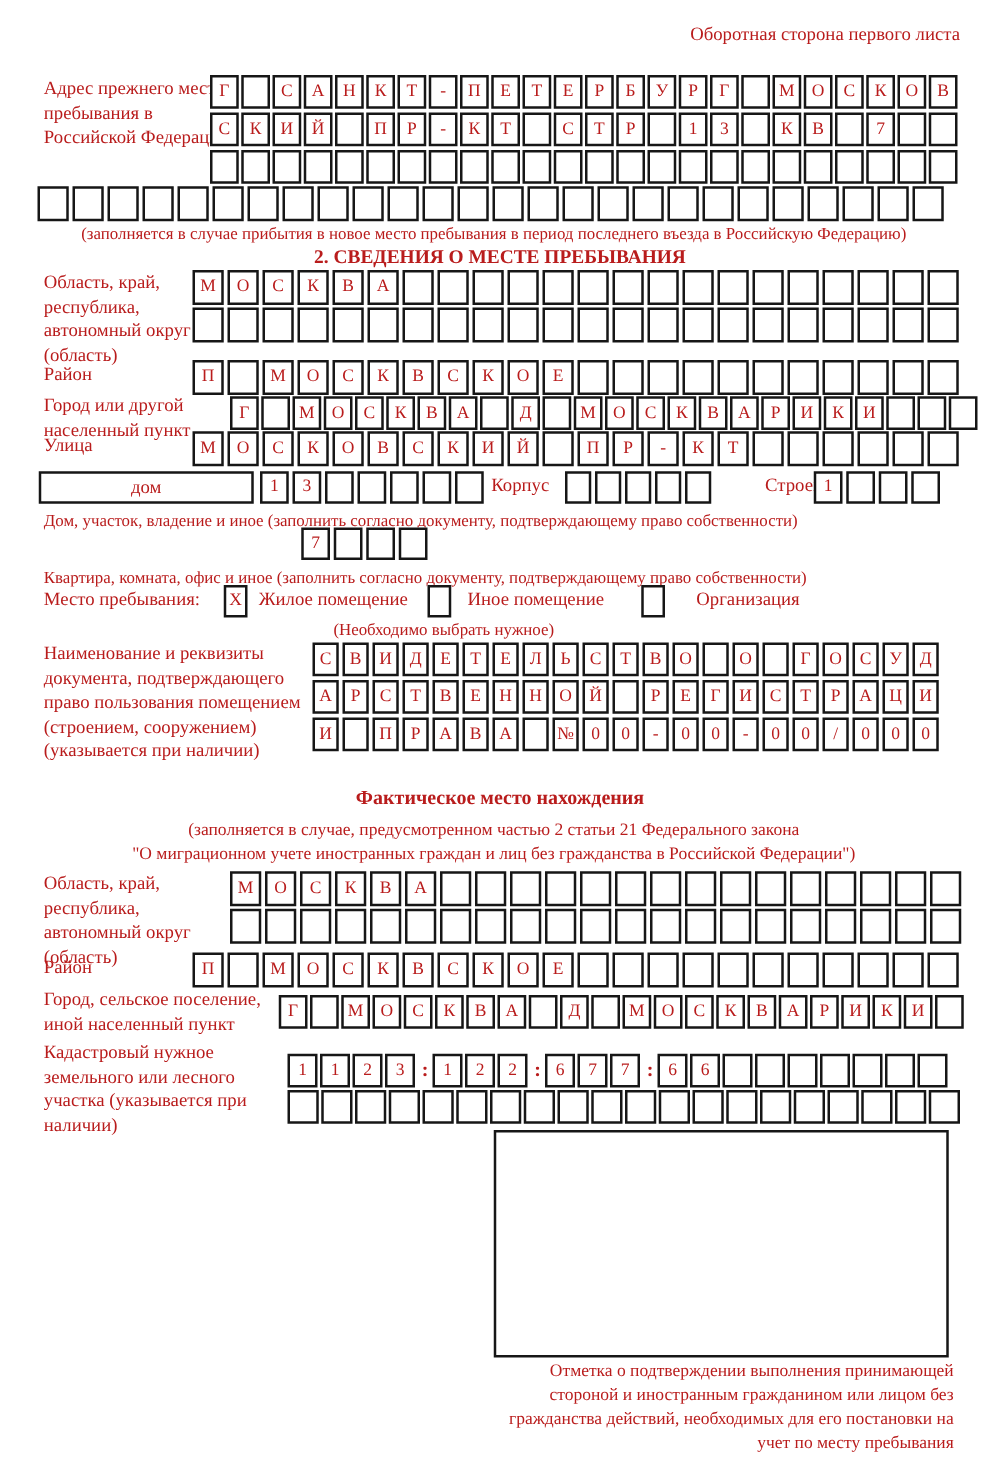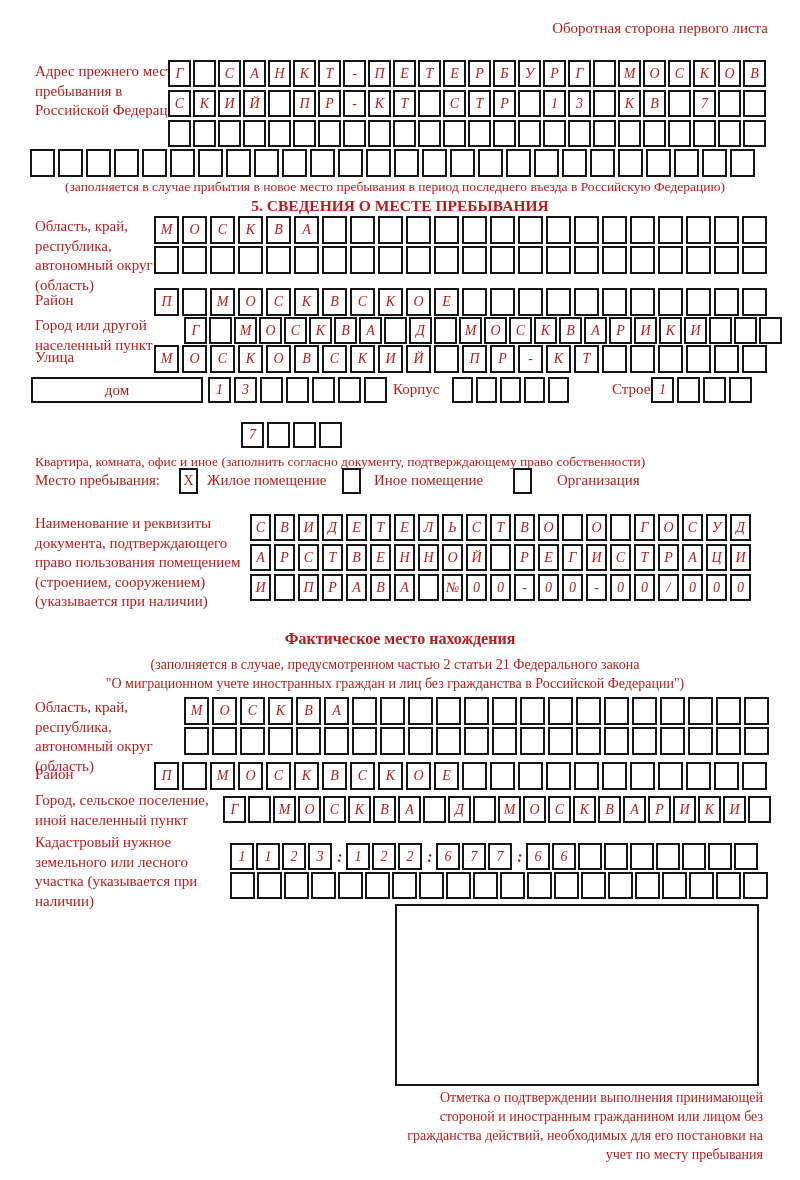--- a/index.html
+++ b/index.html
@@ -4,21 +4,21 @@
 <style>
   html,body{margin:0;padding:0;background:#ffffff;}
   .page{position:relative;width:800px;height:1180px;background:#fff;
         font-family:"Liberation Serif","DejaVu Serif",serif;color:#b91c1c;overflow:hidden;padding-left:48px;}
   .lbl{position:absolute;font-size:15px;line-height:19.5px;}
   .note{position:absolute;font-size:13.5px;line-height:17px;}
   .center{left:0;width:790px;text-align:center;}
   .sec-title{position:absolute;left:0;width:800px;text-align:center;
              font-weight:bold;font-size:15.5px;}
   .t-right{position:absolute;left:0;top:20px;width:768px;text-align:right;font-size:15px;}
-  .cellrow{position:absolute;white-space:nowrap;font-size:0;font-style:italic;}
+  .cellrow{position:absolute;white-space:nowrap;font-size:0;}
   .cb{display:inline-block;box-sizing:border-box;border:2px solid #161616;background:#fff;
       text-align:center;vertical-align:top;font-size:14px;font-family:"Liberation Serif",serif;}
   .row-a .cb{width:23px;height:27px;margin-right:2px;line-height:23px;}   
   .row-b .cb{width:25px;height:28px;margin-right:3px;line-height:24px;}   
   .row-c .cb{width:21px;height:27px;margin-right:3px;line-height:23px;}   
   .row-d .cb{width:24px;height:27px;margin-right:2px;line-height:23px;}   
   .row-e .cb{width:25px;height:27px;margin-right:2px;line-height:23px;}
   .row-h .cb{width:23px;height:26px;margin-right:3px;line-height:22px;}   
   .row-k .cb{width:21px;height:26px;margin-right:3px;line-height:22px;}   
   .colon{display:inline-block;width:12px;text-align:center;font-size:16px;
@@ -37,52 +37,54 @@
 
   <div class="t-right">Оборотная сторона первого листа</div>
 
   <div class="lbl" style="left:35px;top:62px;width:150px">Адрес прежнего места пребывания в Российской Федерации</div>
   <div class="cellrow row-a" style="left:168px;top:60px"><span class="cb">Г</span><span class="cb"></span><span class="cb">С</span><span class="cb">А</span><span class="cb">Н</span><span class="cb">К</span><span class="cb">Т</span><span class="cb">-</span><span class="cb">П</span><span class="cb">Е</span><span class="cb">Т</span><span class="cb">Е</span><span class="cb">Р</span><span class="cb">Б</span><span class="cb">У</span><span class="cb">Р</span><span class="cb">Г</span><span class="cb"></span><span class="cb">М</span><span class="cb">О</span><span class="cb">С</span><span class="cb">К</span><span class="cb">О</span><span class="cb">В</span></div>
   <div class="cellrow row-a" style="left:168px;top:90px"><span class="cb">С</span><span class="cb">К</span><span class="cb">И</span><span class="cb">Й</span><span class="cb"></span><span class="cb">П</span><span class="cb">Р</span><span class="cb">-</span><span class="cb">К</span><span class="cb">Т</span><span class="cb"></span><span class="cb">С</span><span class="cb">Т</span><span class="cb">Р</span><span class="cb"></span><span class="cb">1</span><span class="cb">3</span><span class="cb"></span><span class="cb">К</span><span class="cb">В</span><span class="cb"></span><span class="cb">7</span><span class="cb"></span><span class="cb"></span></div>
   <div class="cellrow row-a" style="left:168px;top:120px"><span class="cb"></span><span class="cb"></span><span class="cb"></span><span class="cb"></span><span class="cb"></span><span class="cb"></span><span class="cb"></span><span class="cb"></span><span class="cb"></span><span class="cb"></span><span class="cb"></span><span class="cb"></span><span class="cb"></span><span class="cb"></span><span class="cb"></span><span class="cb"></span><span class="cb"></span><span class="cb"></span><span class="cb"></span><span class="cb"></span><span class="cb"></span><span class="cb"></span><span class="cb"></span><span class="cb"></span></div>
   <div class="cellrow row-b" style="left:30px;top:149px"><span class="cb"></span><span class="cb"></span><span class="cb"></span><span class="cb"></span><span class="cb"></span><span class="cb"></span><span class="cb"></span><span class="cb"></span><span class="cb"></span><span class="cb"></span><span class="cb"></span><span class="cb"></span><span class="cb"></span><span class="cb"></span><span class="cb"></span><span class="cb"></span><span class="cb"></span><span class="cb"></span><span class="cb"></span><span class="cb"></span><span class="cb"></span><span class="cb"></span><span class="cb"></span><span class="cb"></span><span class="cb"></span><span class="cb"></span></div>
   <div class="note center" style="top:178px">(заполняется в случае прибытия в новое место пребывания в период последнего въезда в Российскую Федерацию)</div>
 
-  <div class="sec-title" style="top:197px">5. СВЕДЕНИЯ О МЕСТЕ ПРЕБЫВАНИЯ</div>
+  <div class="sec-title" style="top:197px">2. СВЕДЕНИЯ О МЕСТЕ ПРЕБЫВАНИЯ</div>
 
   <div class="lbl" style="left:35px;top:217px;width:118px">Область, край, республика, автономный округ (область)</div>
   <div class="cellrow row-b" style="left:154px;top:216px"><span class="cb">М</span><span class="cb">О</span><span class="cb">С</span><span class="cb">К</span><span class="cb">В</span><span class="cb">А</span><span class="cb"></span><span class="cb"></span><span class="cb"></span><span class="cb"></span><span class="cb"></span><span class="cb"></span><span class="cb"></span><span class="cb"></span><span class="cb"></span><span class="cb"></span><span class="cb"></span><span class="cb"></span><span class="cb"></span><span class="cb"></span><span class="cb"></span><span class="cb"></span></div>
   <div class="cellrow row-b" style="left:154px;top:246px"><span class="cb"></span><span class="cb"></span><span class="cb"></span><span class="cb"></span><span class="cb"></span><span class="cb"></span><span class="cb"></span><span class="cb"></span><span class="cb"></span><span class="cb"></span><span class="cb"></span><span class="cb"></span><span class="cb"></span><span class="cb"></span><span class="cb"></span><span class="cb"></span><span class="cb"></span><span class="cb"></span><span class="cb"></span><span class="cb"></span><span class="cb"></span><span class="cb"></span></div>
 
   <div class="lbl" style="left:35px;top:291px">Район</div>
   <div class="cellrow row-b" style="left:154px;top:288px"><span class="cb">П</span><span class="cb"></span><span class="cb">М</span><span class="cb">О</span><span class="cb">С</span><span class="cb">К</span><span class="cb">В</span><span class="cb">С</span><span class="cb">К</span><span class="cb">О</span><span class="cb">Е</span><span class="cb"></span><span class="cb"></span><span class="cb"></span><span class="cb"></span><span class="cb"></span><span class="cb"></span><span class="cb"></span><span class="cb"></span><span class="cb"></span><span class="cb"></span><span class="cb"></span></div>
 
   <div class="lbl" style="left:35px;top:316px;width:155px">Город или другой населенный пункт</div>
   <div class="cellrow row-a" style="left:184px;top:317px"><span class="cb">Г</span><span class="cb"></span><span class="cb">М</span><span class="cb">О</span><span class="cb">С</span><span class="cb">К</span><span class="cb">В</span><span class="cb">А</span><span class="cb"></span><span class="cb">Д</span><span class="cb"></span><span class="cb">М</span><span class="cb">О</span><span class="cb">С</span><span class="cb">К</span><span class="cb">В</span><span class="cb">А</span><span class="cb">Р</span><span class="cb">И</span><span class="cb">К</span><span class="cb">И</span><span class="cb"></span><span class="cb"></span><span class="cb"></span></div>
 
   <div class="lbl" style="left:35px;top:348px">Улица</div>
   <div class="cellrow row-b" style="left:154px;top:345px"><span class="cb">М</span><span class="cb">О</span><span class="cb">С</span><span class="cb">К</span><span class="cb">О</span><span class="cb">В</span><span class="cb">С</span><span class="cb">К</span><span class="cb">И</span><span class="cb">Й</span><span class="cb"></span><span class="cb">П</span><span class="cb">Р</span><span class="cb">-</span><span class="cb">К</span><span class="cb">Т</span><span class="cb"></span><span class="cb"></span><span class="cb"></span><span class="cb"></span><span class="cb"></span><span class="cb"></span></div>
 
   <div class="widebox" style="left:31px;top:377px;width:172px">дом</div>
   <div class="cellrow row-h" style="left:208px;top:377px"><span class="cb">1</span><span class="cb">3</span><span class="cb"></span><span class="cb"></span><span class="cb"></span><span class="cb"></span><span class="cb"></span></div>
   <div class="inl-lbl" style="left:393px;top:381px">Корпус</div>
   <div class="cellrow row-k" style="left:452px;top:377px"><span class="cb"></span><span class="cb"></span><span class="cb"></span><span class="cb"></span><span class="cb"></span></div>
   <div class="inl-lbl" style="left:612px;top:381px">Строение</div>
   <div class="cellrow row-h" style="left:651px;top:377px"><span class="cb">1</span><span class="cb"></span><span class="cb"></span><span class="cb"></span></div>
+  <div class="note" style="left:35px;top:408px">Дом, участок, владение и иное (заполнить согласно документу, подтверждающему право собственности)</div>
 
   <div class="cellrow row-h" style="left:241px;top:422px"><span class="cb">7</span><span class="cb"></span><span class="cb"></span><span class="cb"></span></div>
   <div class="note" style="left:35px;top:453px">Квартира, комната, офис и иное (заполнить согласно документу, подтверждающему право собственности)</div>
 
   <div class="inl-lbl" style="left:35px;top:472px">Место пребывания:</div>
   <div class="chk" style="left:179px;top:468px">X</div>
   <div class="inl-lbl" style="left:207px;top:472px">Жилое помещение</div>
   <div class="chk" style="left:342px;top:468px"></div>
   <div class="inl-lbl" style="left:374px;top:472px">Иное помещение</div>
   <div class="chk" style="left:513px;top:468px"></div>
   <div class="inl-lbl" style="left:557px;top:472px">Организация</div>
+  <div class="note" style="left:180px;top:495px;width:350px;text-align:center">(Необходимо выбрать нужное)</div>
 
   <div class="lbl" style="left:35px;top:514px;width:212px">Наименование и реквизиты документа, подтверждающего право пользования помещением (строением, сооружением) (указывается при наличии)</div>
   <div class="cellrow row-c" style="left:250px;top:514px"><span class="cb">С</span><span class="cb">В</span><span class="cb">И</span><span class="cb">Д</span><span class="cb">Е</span><span class="cb">Т</span><span class="cb">Е</span><span class="cb">Л</span><span class="cb">Ь</span><span class="cb">С</span><span class="cb">Т</span><span class="cb">В</span><span class="cb">О</span><span class="cb"></span><span class="cb">О</span><span class="cb"></span><span class="cb">Г</span><span class="cb">О</span><span class="cb">С</span><span class="cb">У</span><span class="cb">Д</span></div>
   <div class="cellrow row-c" style="left:250px;top:544px"><span class="cb">А</span><span class="cb">Р</span><span class="cb">С</span><span class="cb">Т</span><span class="cb">В</span><span class="cb">Е</span><span class="cb">Н</span><span class="cb">Н</span><span class="cb">О</span><span class="cb">Й</span><span class="cb"></span><span class="cb">Р</span><span class="cb">Е</span><span class="cb">Г</span><span class="cb">И</span><span class="cb">С</span><span class="cb">Т</span><span class="cb">Р</span><span class="cb">А</span><span class="cb">Ц</span><span class="cb">И</span></div>
   <div class="cellrow row-c" style="left:250px;top:574px"><span class="cb">И</span><span class="cb"></span><span class="cb">П</span><span class="cb">Р</span><span class="cb">А</span><span class="cb">В</span><span class="cb">А</span><span class="cb"></span><span class="cb">№</span><span class="cb">0</span><span class="cb">0</span><span class="cb">-</span><span class="cb">0</span><span class="cb">0</span><span class="cb">-</span><span class="cb">0</span><span class="cb">0</span><span class="cb">/</span><span class="cb">0</span><span class="cb">0</span><span class="cb">0</span></div>
 
   <div class="sec-title" style="top:630px;font-size:16px">Фактическое место нахождения</div>
   <div class="note center" style="top:656px;font-size:14px">(заполняется в случае, предусмотренном частью 2 статьи 21 Федерального закона</div>
   <div class="note center" style="top:675px;font-size:14px">"О миграционном учете иностранных граждан и лиц без гражданства в Российской Федерации")</div>
 

